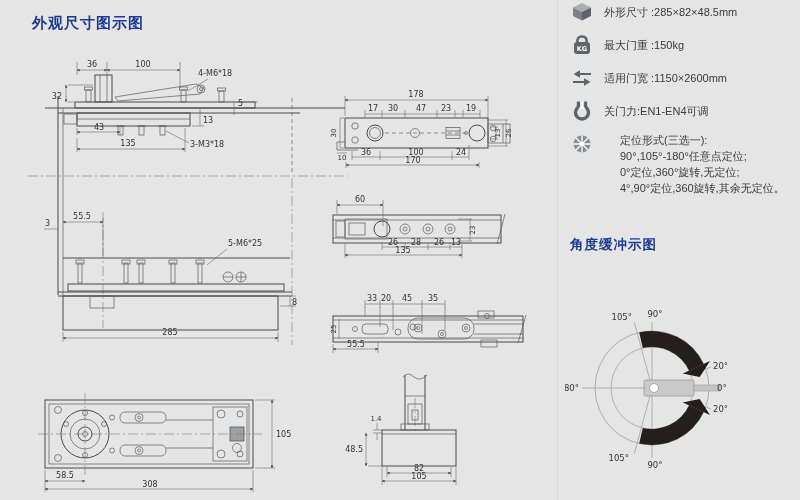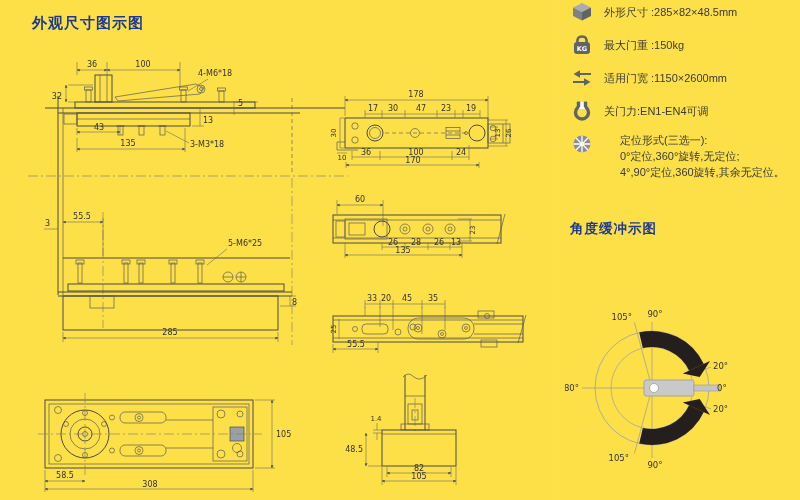--- a/index.html
+++ b/index.html
@@ -1,16 +1,16 @@
 <!DOCTYPE html>
 <html><head>
 <meta charset="utf-8">
 <style>
   html,body{margin:0;padding:0;background:#fff;}
-  #stage{position:relative;width:800px;height:500px;background:#fde047;overflow:hidden;
+  #stage{position:relative;width:800px;height:500px;background:#e5e5e5;overflow:hidden;
          font-family:"Liberation Sans","DejaVu Sans",sans-serif;}
   .hd{color:#1d3a92;font-weight:bold;font-size:15px;letter-spacing:1px;}
   #left-title{position:absolute;left:32px;top:14px;}
   #divider{position:absolute;left:557px;top:0;width:1px;height:500px;background:#d9d9d9;}
   #left-svg{position:absolute;left:0;top:0;}
   
   .s{stroke:#4a4a4a;stroke-width:1;fill:none;}
   .s2{stroke:#5a5a5a;stroke-width:.7;fill:none;}
   .d{stroke:#6a6a6a;stroke-width:.6;fill:none;}
   .cl{stroke:#7a7a7a;stroke-width:.6;stroke-dasharray:10 3 2 3;fill:none;}
@@ -359,20 +359,21 @@
     <div class="spec-row top">
       <span class="spec-icon">
         <svg width="22" height="22" viewBox="0 0 22 22">
           <circle cx="11" cy="11" r="8.5" fill="#8a8f94"></circle>
           <path d="M11 2.5 V19.5 M2.5 11 H19.5 M5 5 L17 17 M17 5 L5 17" stroke="#fff" stroke-width="1.3"></path>
           <circle cx="11" cy="11" r="1.6" fill="#fff"></circle>
         </svg>
       </span>
       <div class="spec-lines">
         <div>定位形式(三选一):</div>
+        <div>90°,105°-180°任意点定位;</div>
         <div>0°定位,360°旋转,无定位;</div>
         <div>4°,90°定位,360旋转,其余无定位。</div>
       </div>
     </div>
 
     <h2 class="hd" style="margin-top:40px">角度缓冲示图</h2>
   </div>
 
   <div id="angle-wrap">
     <svg width="230" height="200" viewBox="0 0 230 200">

